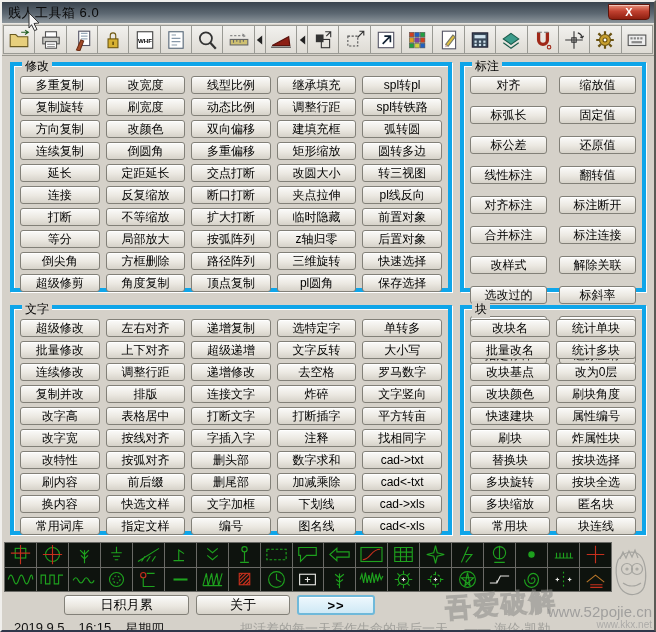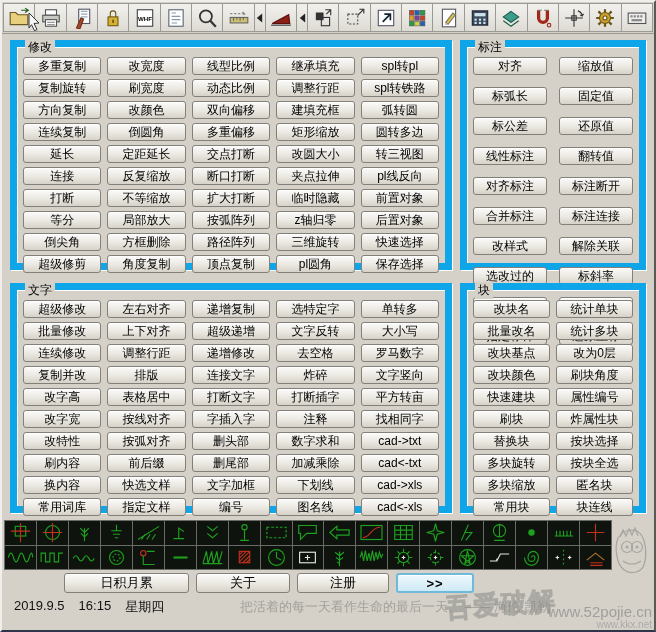--- a/index.html
+++ b/index.html
@@ -43,21 +43,21 @@
     display: flex; align-items: center; justify-content: center;
   }
   .tcell:first-child { margin-left: 0; }
   .tsmall { flex: 0 0 12px; }
 
   
   .main { padding: 6px 8px; }
   .mrow { display: flex; gap: 8px; }
   .mrow + .mrow { margin-top: 13px; }
   .groupbox {
-    position: relative; border: 7px solid #0ea5e9;
+    position: relative; border: 4px solid #0ea5e9;
     box-shadow: inset 1px 1px 0 #ffffff, 1px 1px 0 #ffffff;
     padding: 10px 6px 5px 6px; height: 230px;
   }
   .g-wide { flex: 0 0 442px; }
   .g-narrow { flex: 1 1 auto; }
   .legend {
     position: absolute; top: -8px; left: 8px;
     background: #d5d1c9; padding: 0 3px; font-size: 12px; color: #000;
   }
   .ggrid {
@@ -114,20 +114,24 @@
     -webkit-text-stroke: 1px #8a8a86; letter-spacing: 2px; opacity: .55;
     transform: rotate(-4deg); pointer-events: none; white-space: nowrap;
   }
   .cursor { position: absolute; left: 26px; top: 10px; z-index: 50; pointer-events: none; }
 </style>
 </head>
 <body>
 
 <div class="window">
 
+  <div class="titlebar">
+    <span class="title">贱人工具箱 6.0</span>
+    <div class="close-btn">X</div>
+  </div>
 
   <svg class="cursor" width="14" height="20" viewBox="0 0 14 20">
     <path d="M1 1l10 10-5 .5 3 6-2.5 1.2-3-6L1 16z" fill="#f5f5f5" stroke="#333" stroke-width="1"></path>
   </svg>
 
   <div class="toolbar">
       <div class="tcell">
         <svg viewBox="0 0 20 20" width="22" height="22" fill="none">
           <path d="M2 16V5h5l2 2h9v9z" fill="#e7cf7d" stroke="#6a5a20"></path>
           <path d="M12 3h6M15.5 1l3 2-3 2" stroke="#1f5c1f"></path>
@@ -680,21 +684,20 @@
         <circle cx="19" cy="28" r="1"></circle>
           <circle cx="29" cy="28" r="1"></circle>
         <path d="M15 42c5 4 13 4 18 0"></path>
       </g>
     </svg>
   </div>
 
   <div class="footer">
     <button class="fbtn fb-daily">日积月累</button>
     <button class="fbtn fb-about">关于</button>
-    <button class="fbtn fb-reg">注册</button>
     <button class="fbtn fb-more">&gt;&gt;</button>
   </div>
 
   <div class="statusbar">
     <div class="date-block">
       <span>2019.9.5</span>
       <span>16:15</span>
       <span>星期四</span>
     </div>
     <span class="quote">把活着的每一天看作生命的最后一天。 —— 海伦·凯勒</span>

